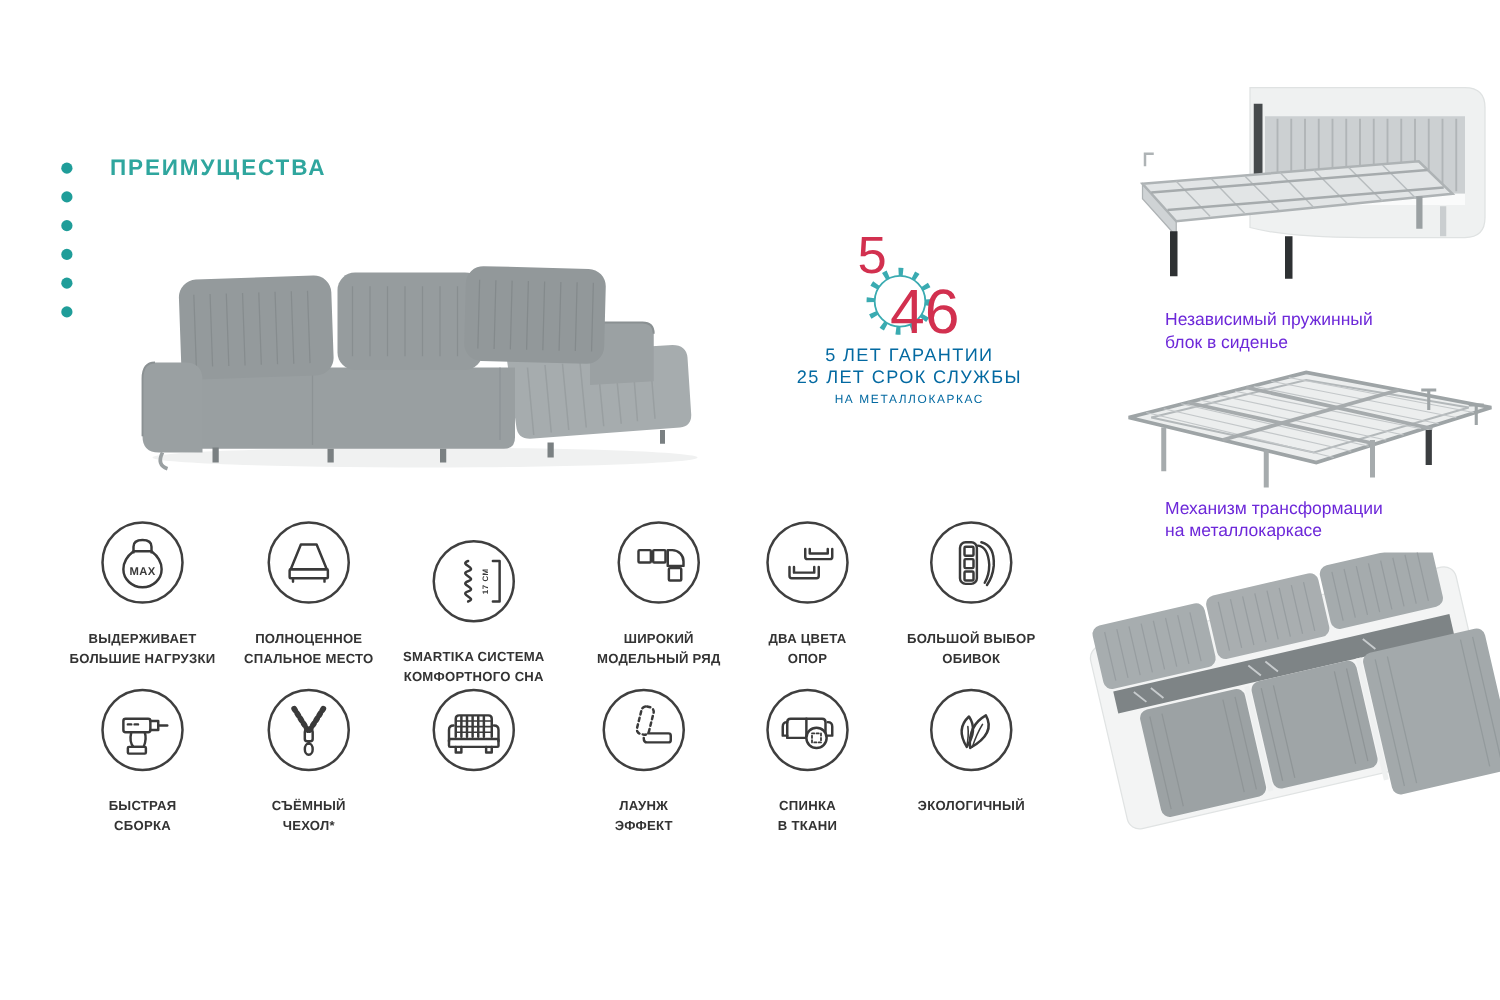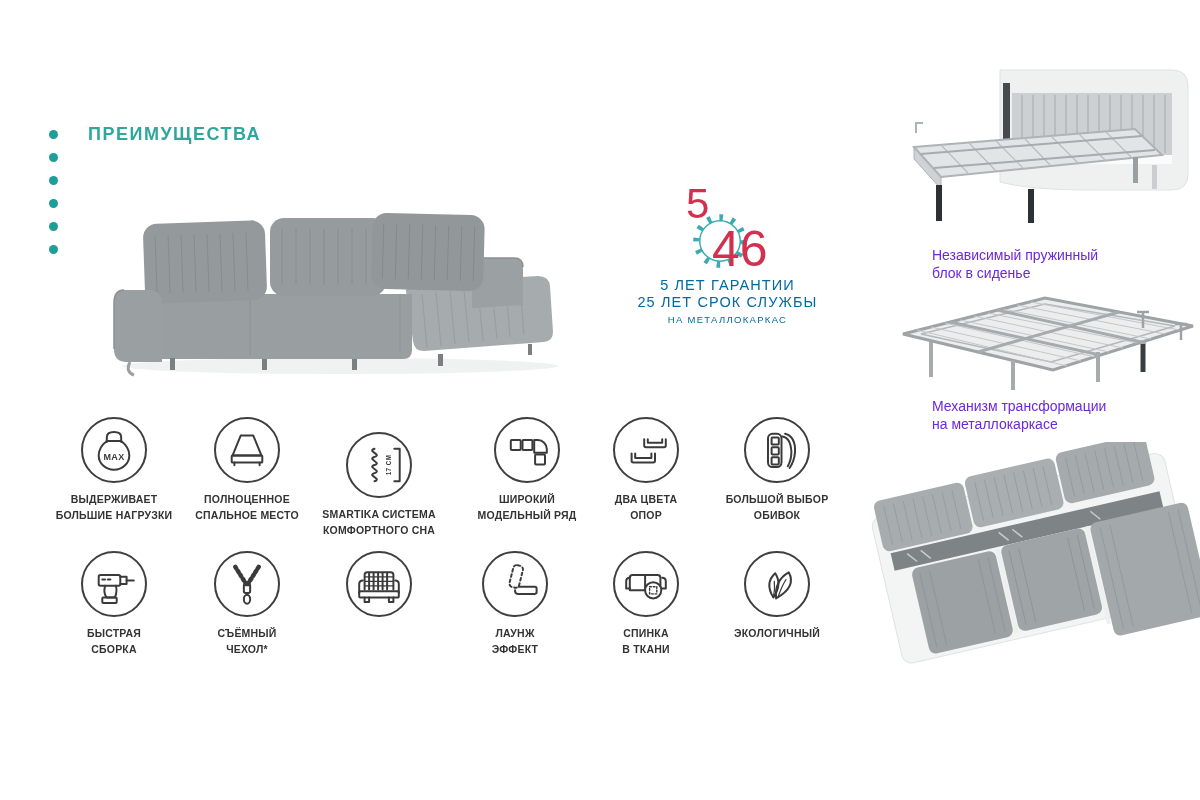--- a/index.html
+++ b/index.html
@@ -24,21 +24,21 @@
   .wline{font-size:14.5px;letter-spacing:1.1px;line-height:17px;font-weight:400;}
   .wline3{font-size:9.5px;letter-spacing:1.3px;margin-top:3px;font-weight:400;}
 
   
   .rcap{position:absolute;font-size:14px;color:#6d28d9;line-height:1.32;white-space:pre-line;}
 
   
   .fcell{position:absolute;width:130px;display:flex;flex-direction:column;align-items:center;}
   .fcircle{width:66px;height:66px;border:2.5px solid #3f3f3f;border-radius:50%;
            box-sizing:border-box;display:flex;align-items:center;justify-content:center;}
-  .flabel{margin-top:8px;font-weight:700;font-size:10.5px;line-height:1.55;color:#333;
+  .flabel{margin-top:20px;font-weight:700;font-size:10.5px;line-height:1.55;color:#333;
           text-align:center;white-space:pre-line;letter-spacing:0.2px;}
   svg.ic{width:54px;height:54px;stroke:#3a3a3a;fill:none;stroke-width:2.2;
          stroke-linecap:round;stroke-linejoin:round;}
   .ictxt{font-family:"Liberation Sans",sans-serif;font-weight:bold;font-size:10px;
          fill:#3a3a3a;stroke:none;letter-spacing:0.3px;}
   .ictxt.sm{font-size:7px;letter-spacing:0.5px;}
 </style>
 </head>
 <body>
 

